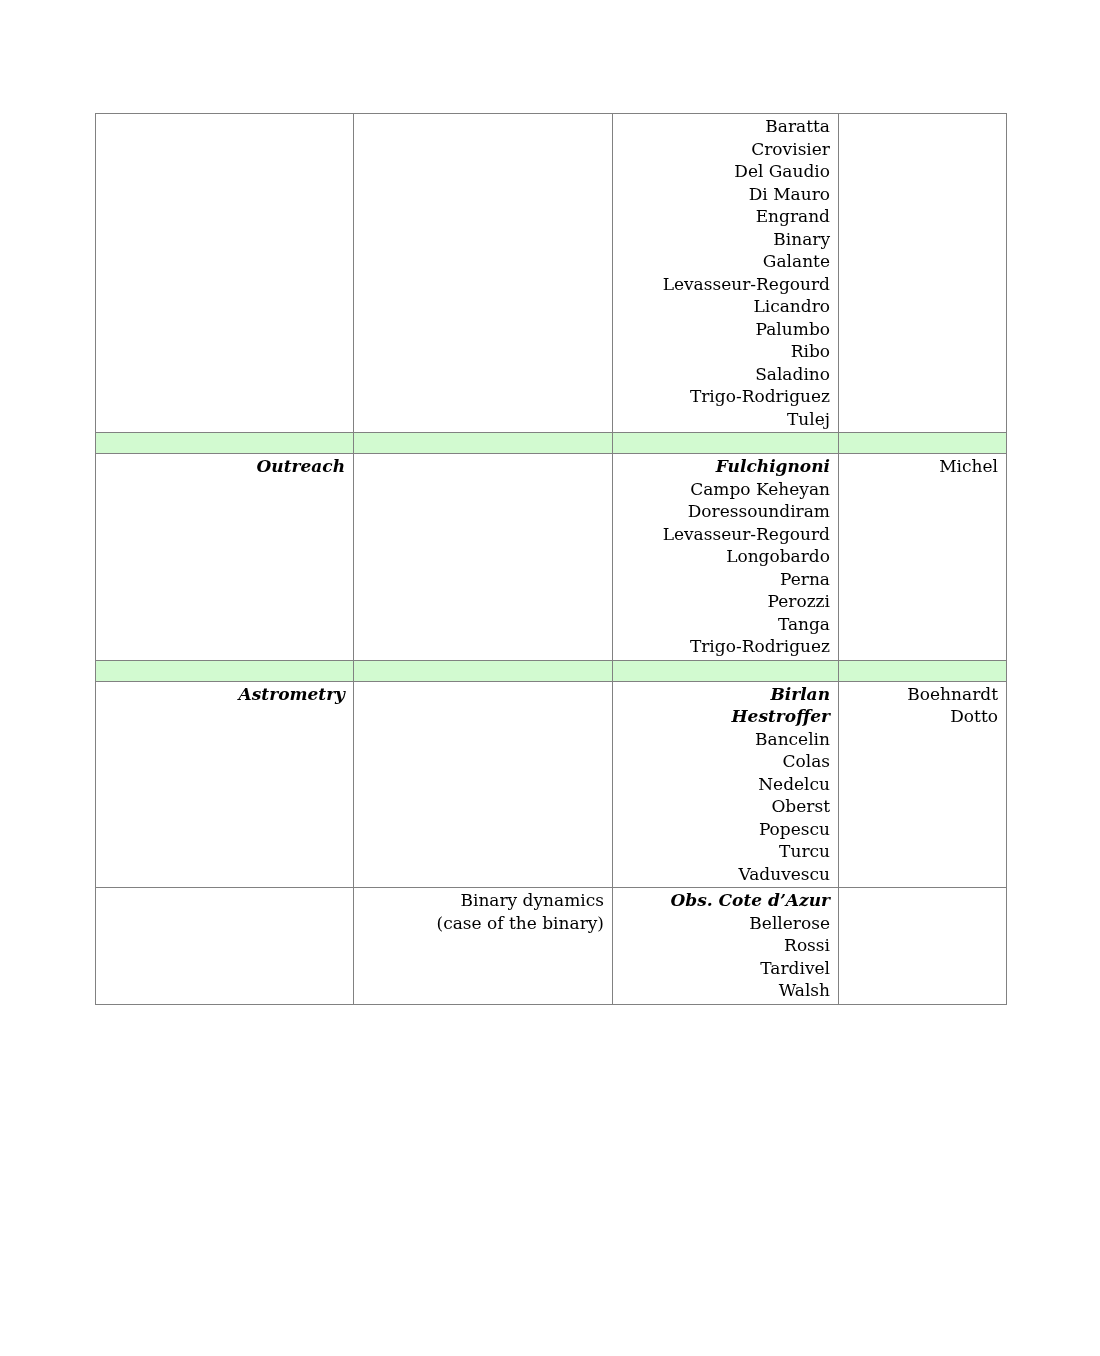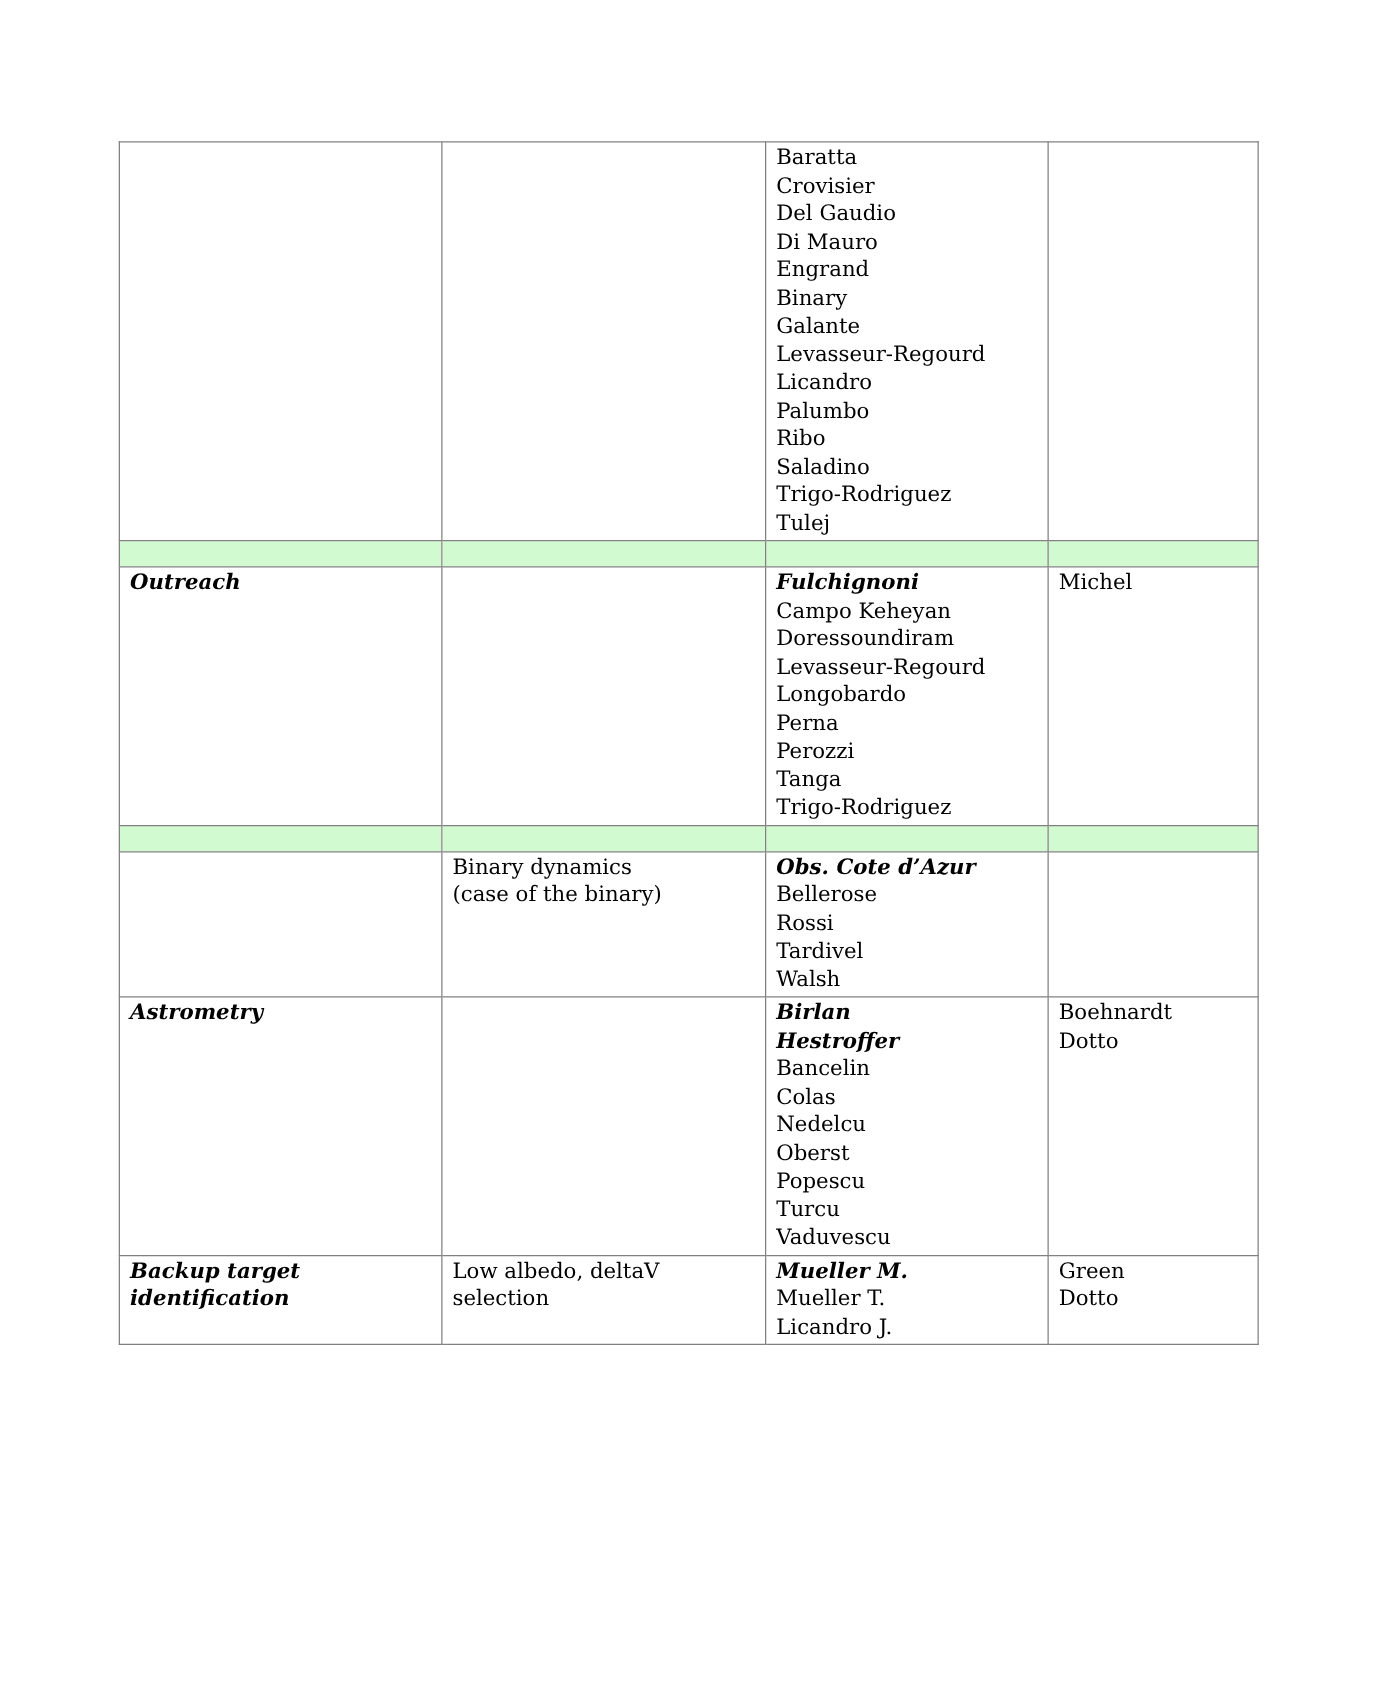--- a/index.html
+++ b/index.html
@@ -11,20 +11,21 @@
     position: relative;
     font-family: "DejaVu Serif", "Liberation Serif", serif;
     color: #000000;
   }
   .page {
     position: absolute;
     top: 0; left: 0;
     width: 1100px;
     height: 1002px;
     background: #ffffff;
+    text-align: right;
   }
   table.doc-table {
     position: absolute;
     left: 95px;
     top: 113px;
     width: 911px;
     border-collapse: collapse;
     table-layout: fixed;
   }
   table.doc-table td {
@@ -102,35 +103,20 @@
             <div class="line">Michel</div>
           </td>
         </tr>
         <tr class="sep">
           <td></td>
           <td></td>
           <td></td>
           <td></td>
         </tr>
         <tr>
-          <td></td>
-          <td>
-            <div class="line">Binary dynamics</div>
-            <div class="line">(case of the binary)</div>
-          </td>
-          <td>
-            <div class="line b">Obs. Cote d’Azur</div>
-            <div class="line">Bellerose</div>
-            <div class="line">Rossi</div>
-            <div class="line">Tardivel</div>
-            <div class="line">Walsh</div>
-          </td>
-          <td></td>
-        </tr>
-        <tr>
           <td>
             <div class="line b">Astrometry</div>
           </td>
           <td></td>
           <td>
             <div class="line b">Birlan</div>
             <div class="line b">Hestroffer</div>
             <div class="line">Bancelin</div>
             <div class="line">Colas</div>
             <div class="line">Nedelcu</div>
@@ -138,33 +124,29 @@
             <div class="line">Popescu</div>
             <div class="line">Turcu</div>
             <div class="line">Vaduvescu</div>
           </td>
           <td>
             <div class="line">Boehnardt</div>
             <div class="line">Dotto</div>
           </td>
         </tr>
         <tr>
+          <td></td>
           <td>
-            <div class="line b">Backup target</div>
-            <div class="line b">identification</div>
+            <div class="line">Binary dynamics</div>
+            <div class="line">(case of the binary)</div>
           </td>
           <td>
-            <div class="line">Low albedo, deltaV</div>
-            <div class="line">selection</div>
+            <div class="line b">Obs. Cote d’Azur</div>
+            <div class="line">Bellerose</div>
+            <div class="line">Rossi</div>
+            <div class="line">Tardivel</div>
+            <div class="line">Walsh</div>
           </td>
-          <td>
-            <div class="line b">Mueller M.</div>
-            <div class="line">Mueller T.</div>
-            <div class="line">Licandro J.</div>
-          </td>
-          <td>
-            <div class="line">Green</div>
-            <div class="line">Dotto</div>
-          </td>
+          <td></td>
         </tr>
       </tbody>
   </table>
 </div>
 
 </body></html>

